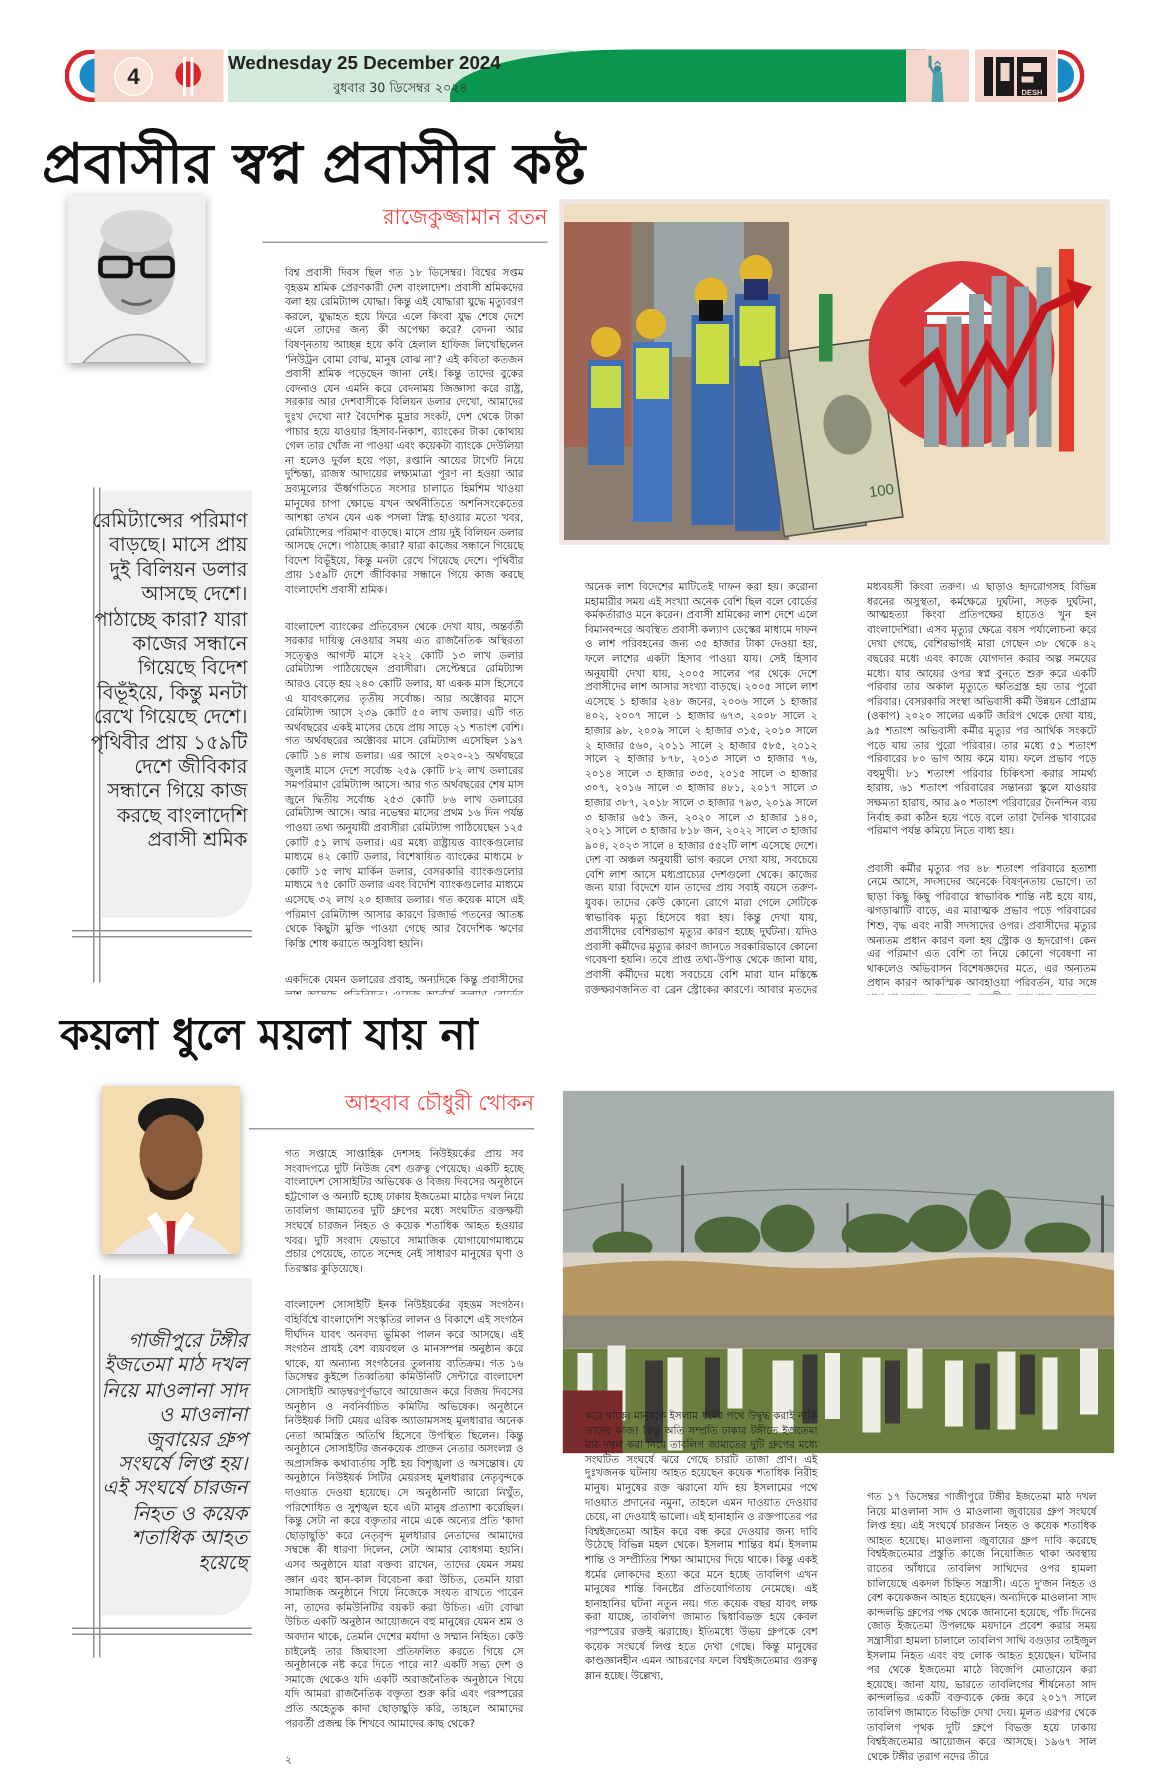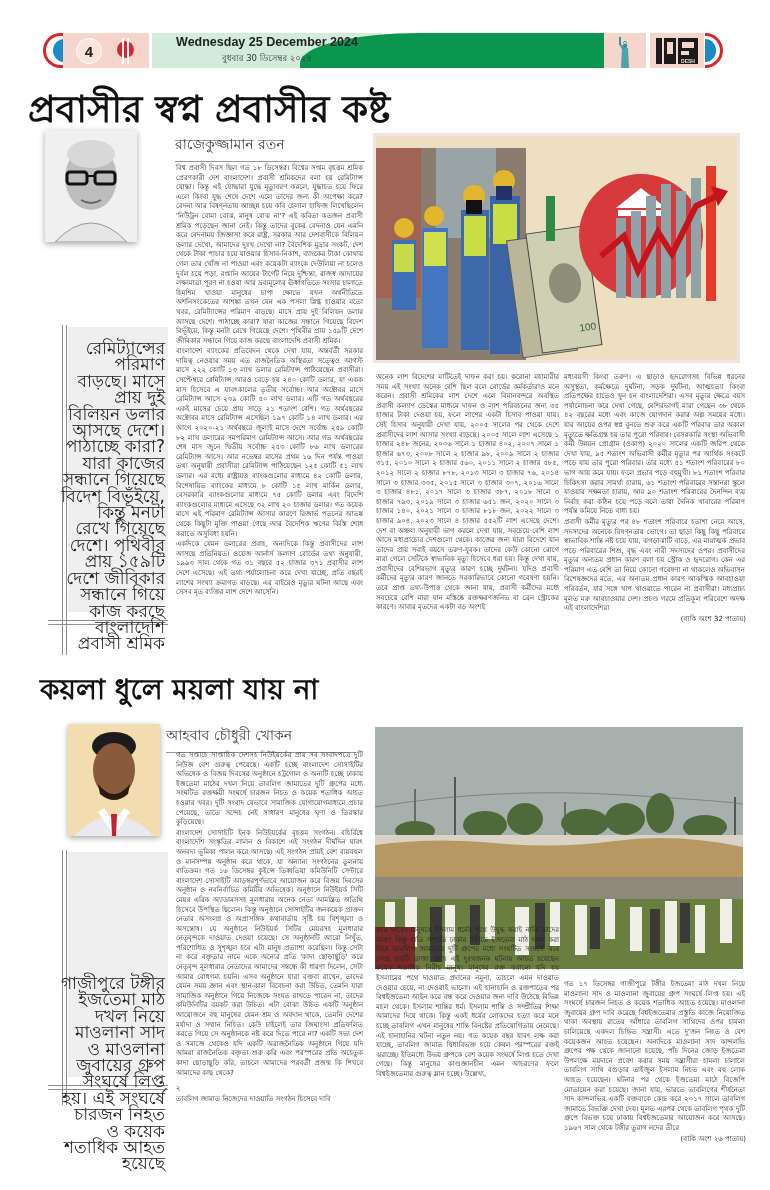--- a/index.html
+++ b/index.html
@@ -12,21 +12,21 @@
   .hdr-pink-left { position: absolute; left: 63px; top: 33px; width: 86px; height: 35px; background: #f6d6cc; }
   .page-num { position: absolute; left: 76px; top: 38px; width: 26px; height: 26px; border-radius: 50%;
     background: #fbe3dc; border: 1px solid #fff; font-family: "Liberation Sans", sans-serif; font-weight: bold;
     font-size: 15px; color: #222; text-align: center; line-height: 25px; }
   .hdr-dot { position: absolute; left: 116px; top: 38px; width: 19px; height: 24px; }
   .hdr-dot .circ { position: absolute; left: 1px; top: 3px; width: 17px; height: 17px; border-radius: 50%; background: #d9262c; }
   .hdr-dot .bar { position: absolute; top: 0; width: 2px; height: 26px; background: #fff; }
   .hdr-date { position: absolute; left: 152px; top: 33px; width: 230px; height: 35px; background: #d3ebdb; }
   .hdr-green { position: absolute; left: 300px; top: 33px; width: 317px; height: 35px; background: #0a964f;
     border-top-left-radius: 120px 30px; }
-  .date-en { position: absolute; left: 152px; top: 35px; width: 230px; text-align: center;
+  .date-en { position: absolute; left: 152px; top: 35px; width: 230px; text-align: left;
     font-family: "Liberation Sans", sans-serif; font-weight: bold; font-size: 12.5px; color: #222; }
   .date-bn { position: absolute; left: 152px; top: 52px; width: 230px; text-align: center; font-size: 8.5px; color: #333; }
   .section-label { position: absolute; left: 385px; top: 40px; width: 232px; text-align: center;
     color: #ffffff; font-size: 14px; margin-top: 33px; }
   .hdr-liberty { position: absolute; left: 604px; top: 33px; width: 42px; height: 35px; background: #f6d6cc; overflow: hidden; }
   .liberty-fig { position: absolute; left: 14px; top: 4px; width: 14px; height: 31px; }
   .hdr-logo-bg { position: absolute; left: 650px; top: 33px; width: 54px; height: 35px; background: #f6d6cc; }
   .logo { position: absolute; left: 656px; top: 37px; width: 42px; height: 28px; }
   .hdr-cap-right { position: absolute; left: 705px; top: 33px; width: 18px; height: 35px;
     border: 3px solid #d9262c; border-left: none; border-radius: 0 18px 18px 0; overflow: hidden; }
@@ -38,40 +38,40 @@
     letter-spacing: 0px; white-space: nowrap; }
   .headline-1 { left: 28px; top: 80px; font-size: 37px; }
   .headline-2 { left: 40px; top: 668px; font-size: 28px; }
 
   
   .photo { position: absolute; box-shadow: 0 2px 6px rgba(0,0,0,0.35); overflow: hidden; }
   .photo-1 { left: 45px; top: 130px; width: 92px; height: 112px; background: #f1f1f1; }
   .photo-2 { left: 68px; top: 724px; width: 92px; height: 112px; background: #f3dfb2; }
 
   
-  .byline { position: absolute; font-size: 14px; color: #404040; padding-bottom: 4px; border-bottom: 1px solid #999; }
+  .byline { position: absolute; font-size: 14px; color: #ef4444; padding-bottom: 4px; border-bottom: 1px solid #999; text-align: right; }
   .byline-1 { left: 175px; top: 133px; width: 190px; }
   .byline-2 { left: 166px; top: 724px; width: 190px; }
 
   
   .pull-frame { position: absolute; }
   .pull-frame .vl { position: absolute; top: 0; width: 1px; background: #8f8f8f; }
   .pull-frame .hl { position: absolute; left: 0; height: 1px; background: #8f8f8f; }
   .pull-box { position: absolute; background: #efefef; border-bottom-right-radius: 24px; }
-  .pull-text { position: absolute; text-align: right; font-size: 17px; line-height: 16.4px; color: #222; }
+  .pull-text { position: absolute; text-align: right; font-size: 13px; line-height: 16.4px; color: #222; }
   .pf-1 { left: 48px; top: 325px; width: 120px; height: 330px; }
   .pb-1 { left: 68px; top: 327px; width: 100px; height: 285px; }
   .pt-1 { left: 60px; top: 340px; width: 105px; }
   .pf-2 { left: 48px; top: 850px; width: 120px; height: 255px; }
   .pb-2 { left: 68px; top: 852px; width: 100px; height: 225px; }
-  .pt-2 { left: 60px; top: 975px; width: 105px; }
+  .pt-2 { left: 60px; top: 887px; width: 105px; font-style: italic; }
 
   
   .col { position: absolute; font-size: 6.9px; line-height: 9.6px; text-align: justify; color: #222; overflow: hidden; }
-  .col p { margin: 1px; text-indent: 0; }
+  .col p { margin: 15px; text-indent: 0; }
   .col-a1 { left: 175px; top: 163px; width: 189px; height: 500px; }
   .col-b1 { left: 375px; top: 372px; width: 185px; height: 291px; }
   .col-c1 { left: 563px; top: 372px; width: 183px; height: 291px; }
   .col-a2 { left: 175px; top: 750px; width: 189px; height: 440px; }
   .col-b2 { left: 375px; top: 925px; width: 185px; height: 195px; }
   .col-c2 { left: 563px; top: 979px; width: 183px; height: 195px; }
   .cont { display: block; text-align: right; font-size: 7px; margin-top: 0; }
 
   
   .img-1 { position: absolute; left: 373px; top: 133px; width: 367px; height: 230px; background: #efe0c4;

